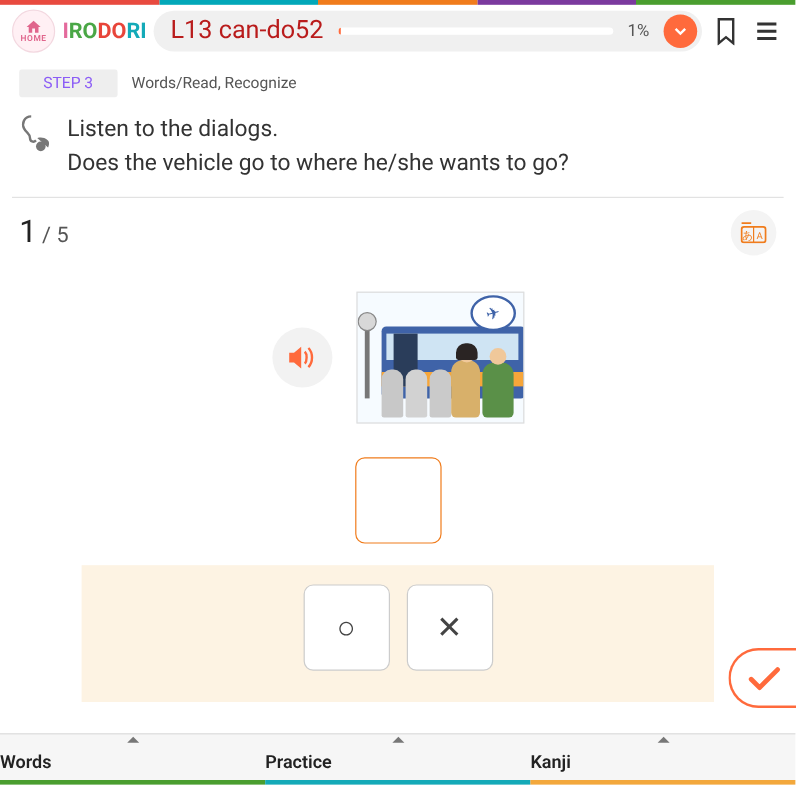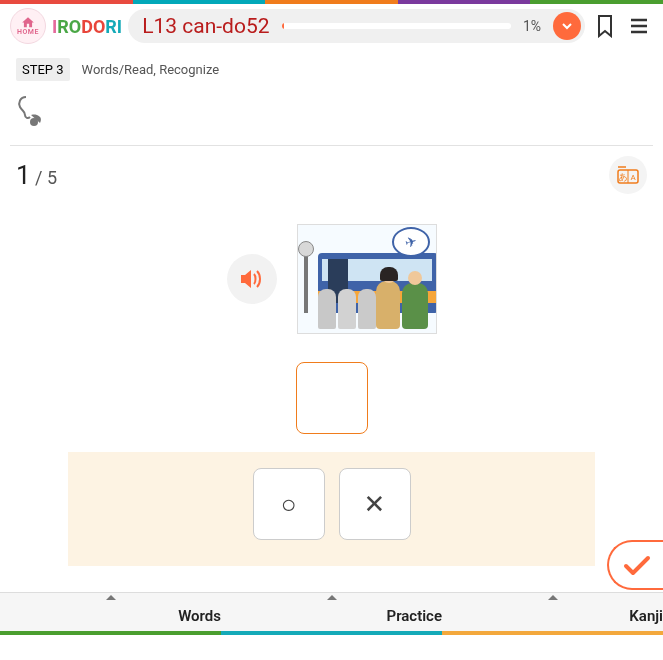--- a/index.html
+++ b/index.html
@@ -23,21 +23,21 @@
   .logo .lR2 { color:#14aab8; }
   .progress-box { flex: 1; display: flex; align-items: center; background: #f0f0f0; border-radius: 18px; height: 34px; padding: 0 4px 0 14px; gap: 6px; }
   .progress-title { font-size: 21px; color: #b91c1c; white-space: nowrap; }
   .bar-track { flex: 1; height: 6px; background: #fff; border-radius: 3px; position: relative; overflow: hidden; margin-left: 6px; }
   .bar-fill { position: absolute; left: 0; top: 0; bottom: 0; width: 1%; background: #ff6a3c; }
   .pct { font-size: 14px; color: #555; min-width: 30px; text-align: center; }
   .drop { width: 28px; height: 28px; border-radius: 50%; background: #ff6a3c; display: flex; align-items: center; justify-content: center; }
   .hicon { width: 28px; display:flex; align-items:center; justify-content:center; cursor:pointer; }
 
   .stepbar { display:flex; align-items:center; gap:12px; padding:10px 16px 4px 16px; }
-  .step-chip { background:#eee; color:#000000; font-size:13px; padding:4px 6px; border-radius:2px; }
+  .step-chip { background:#eee; color:#8b5cf6; font-size:13px; padding:4px 20px; border-radius:2px; }
   .step-desc { font-size:13px; color:#555; }
 
   .instruction-row { display:flex; gap:10px; padding:8px 16px 14px 16px; align-items:flex-start; }
   .ear-icon { color:#777; }
   .instr { font-size:19px; line-height:1.5; color:#333; }
 
   .divider { height:1px; background:#e2e2e2; margin:0 10px; }
 
   .counter-row { display:flex; align-items:center; justify-content:space-between; padding:10px 16px; }
   .counter { font-size:18px; color:#555; }
@@ -67,21 +67,21 @@
   .bussign { position:absolute; left:0px; top:16px; width:16px; height:16px; background:#d8d8d8; border-radius:50%; border:1px solid #888; }
 
   .drop-slot { width:72px; height:72px; border:1.5px solid #f07c1c; border-radius:8px; margin:28px auto 18px auto; }
 
   .answer-bar { background:#fdf3e3; padding:16px 0 26px 0; margin: 0 68px; display:flex; align-items:center; justify-content:center; gap:14px; }
   .ans-btn { width:72px; height:72px; border:1px solid #ccc; border-radius:8px; background:#fff; display:flex; align-items:center; justify-content:center; cursor:pointer; font-size:26px; color:#444; }
 
   .fab { position:absolute; right:-2px; top:540px; width:58px; height:50px; border:2px solid #ff6a3c; border-right:none; border-radius:26px 0 0 26px; background:#fff; display:flex; align-items:center; justify-content:center; }
 
   .bottomnav { margin-top:26px; border-top:1px solid #ddd; background:#f6f6f6; display:flex; }
-  .nav-item { flex:1; text-align:right; padding:14px 0 10px 0; position:relative; font-size:15px; font-weight:600; color:#222; cursor:pointer; }
+  .nav-item { flex:1; text-align:left; padding:14px 0 10px 0; position:relative; font-size:15px; font-weight:600; color:#222; cursor:pointer; }
   .nav-item::before { content:""; position:absolute; top:2px; left:50%; transform:translateX(-50%); border-left:5px solid transparent; border-right:5px solid transparent; border-bottom:5px solid #777; }
   .nav-item::after { content:""; position:absolute; bottom:0; left:0; right:0; height:4px; }
   .nav-words::after { background:#4a9e2f; }
   .nav-grammar::after { background:#e8453a; }
   .nav-kanji::after { background:#f3a83c; }
   .nav-practice::after { background:#14aab8; }
 </style>
 </head>
 <body>
 
@@ -132,20 +132,24 @@
   <span class="step-desc">Words/Read, Recognize</span>
 </div>
 
 <div class="instruction-row">
   <div class="ear-icon">
     <svg width="30" height="34" viewBox="0 0 30 34">
         <path d="M10 4 C4 4 2 10 4 14 C6 18 9 18 9 22 C9 25 12 26 14 24" fill="none" stroke="#777" stroke-width="2"></path>
         <path d="M15 22 C15 22 20 20 24 24 C26 26 24 30 24 30" fill="#777"></path>
         <circle cx="18" cy="29" r="4" fill="#777"></circle>
       </svg>
+  </div>
+  <div class="instr">
+    <div>Listen to the dialogs.</div>
+    <div>Does the vehicle go to where he/she wants to go?</div>
   </div>
 </div>
 
 <div class="divider"></div>
 
 <div class="counter-row">
   <div class="counter">
     <span class="cur">1</span><span> / </span><span>5</span>
   </div>
   <div class="furi-badge">

